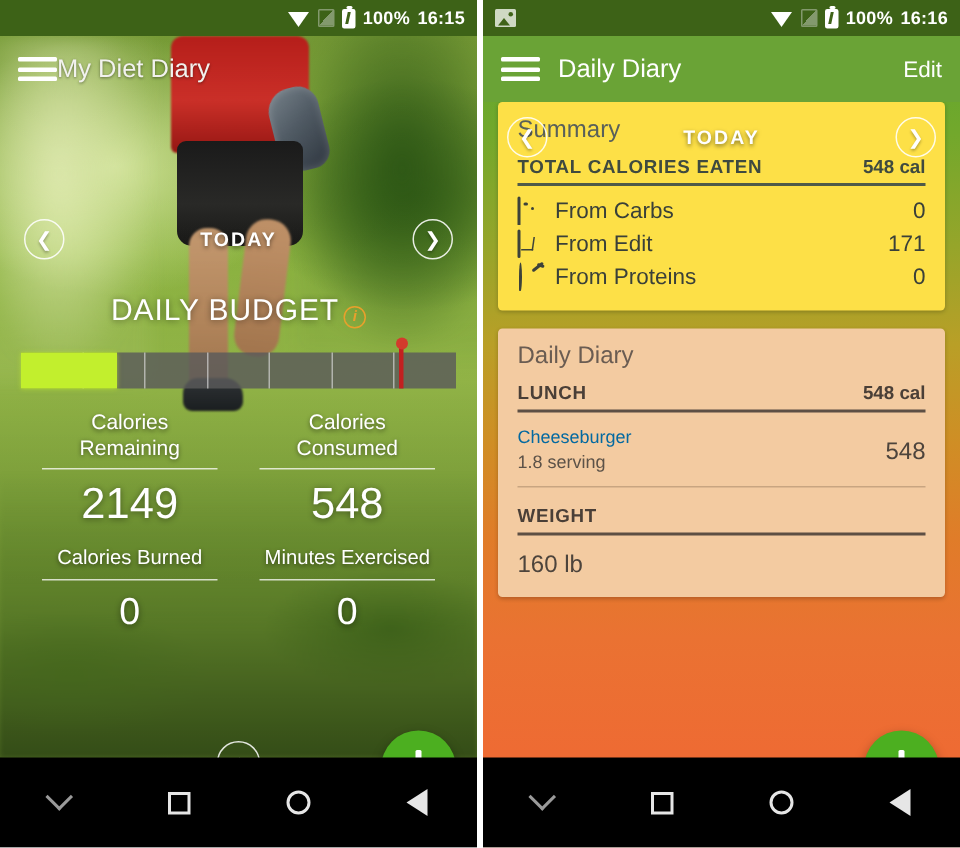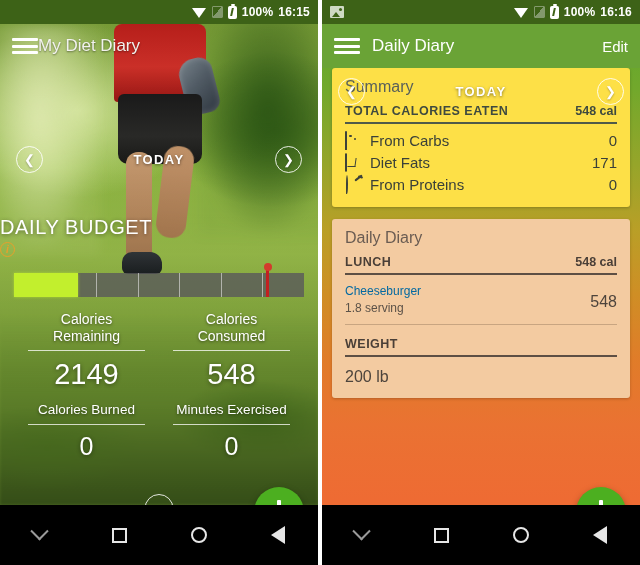--- a/index.html
+++ b/index.html
@@ -253,24 +253,23 @@
     color: #ffffff;
     font-size: 13px;
     font-weight: bold;
     letter-spacing: 1.4px;
     text-shadow: 0 1px 3px rgba(0,0,0,0.5);
   }
 
   
   .budget-title-wrap {
     position: relative; z-index: 20;
-    display: flex; align-items: flex-start; justify-content: center;
+    display: flex; align-items: flex-end; justify-content: center;
     gap: 3px;
-    margin-top: 28px;
-    flex-direction: column;
+    margin-top: 8px;
   }
   .budget-title {
     color: #ffffff;
     font-size: 20px;
     letter-spacing: 0.6px;
     text-shadow: 0 1px 4px rgba(0,0,0,0.45);
   }
   .info-icon {
     width: 15px; height: 15px;
     border: 1.6px solid #e8a02c;
@@ -745,21 +744,21 @@
         </div>
         <div class="sec-rule"></div>
 
         <div class="macro-row">
           <span class="mi"><span class="mi-bread"></span></span>
           <span class="macro-name">From Carbs</span>
           <span class="macro-value">0</span>
         </div>
         <div class="macro-row">
           <span class="mi"><span class="mi-butter"></span></span>
-          <span class="macro-name">Diet Fats</span>
+          <span class="macro-name">From Edit</span>
           <span class="macro-value">171</span>
         </div>
         <div class="macro-row">
           <span class="mi"><span class="mi-meat"></span></span>
           <span class="macro-name">From Proteins</span>
           <span class="macro-value">0</span>
         </div>
       </div>
 
       <div class="card card-diary">
@@ -781,21 +780,21 @@
 
         <div class="thin-rule"></div>
 
 
         <div class="spacer-8"></div>
 
         <div class="sec-head">
           <span class="sec-head-label sec-head-label-d">WEIGHT</span>
         </div>
         <div class="sec-rule sec-rule-d"></div>
-        <div class="weight-value">200 lb</div>
+        <div class="weight-value">160 lb</div>
       </div>
 
     </div>
 
     <div class="fab"></div>
 
     <div class="navbar">
       <div class="nav-btn">
           <span class="nav-chevron"></span>
         </div>

